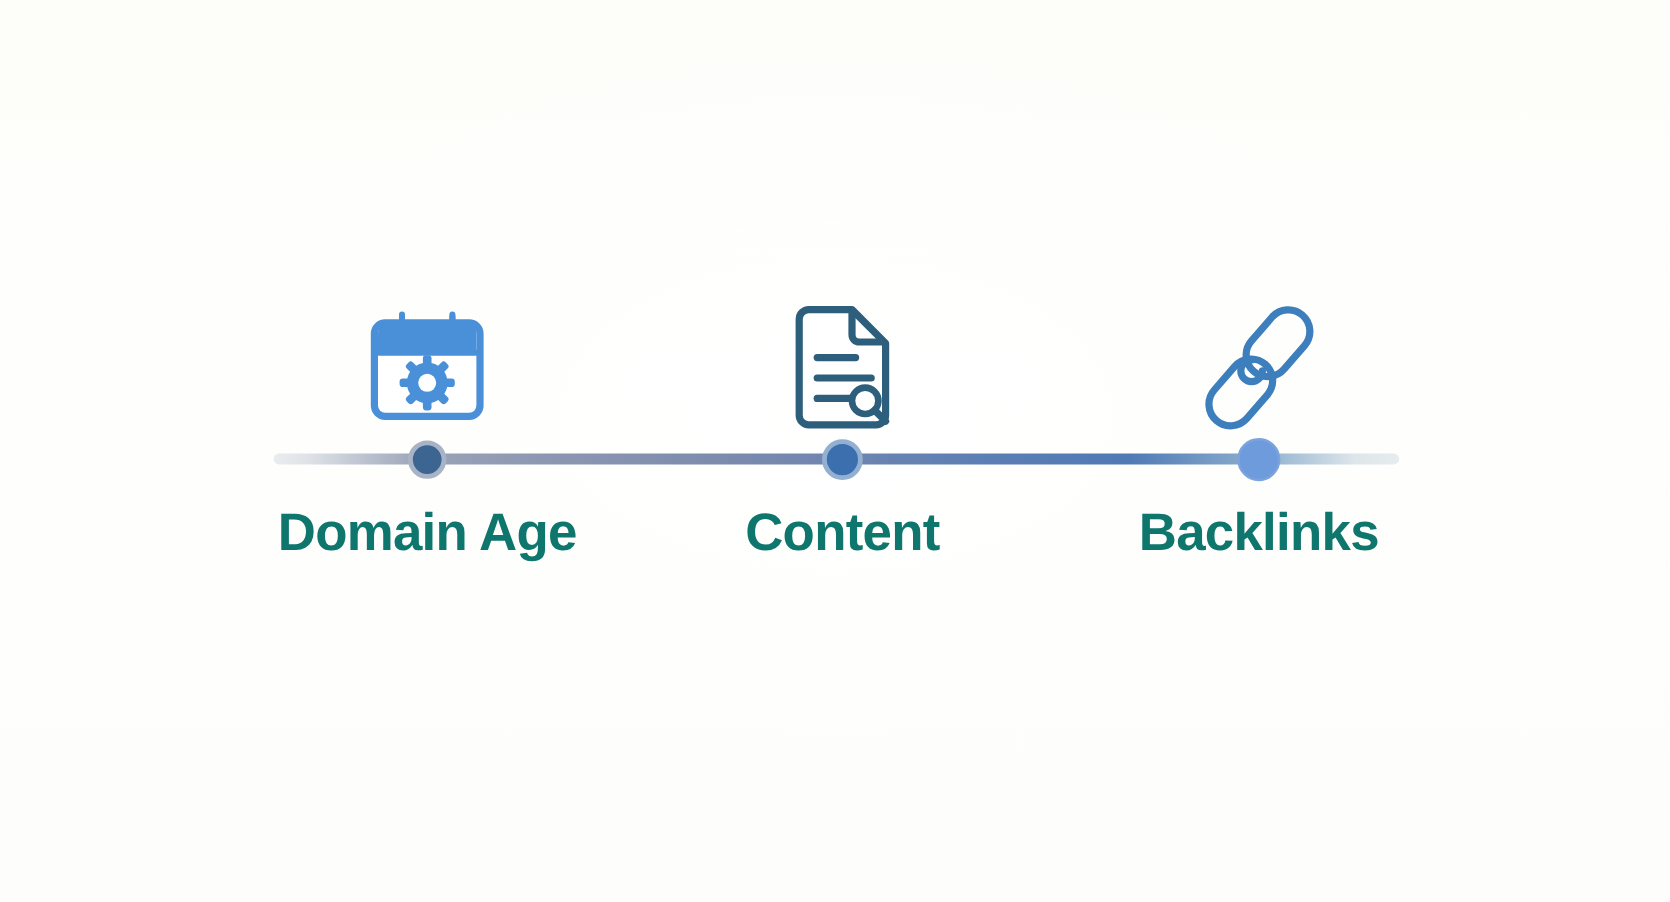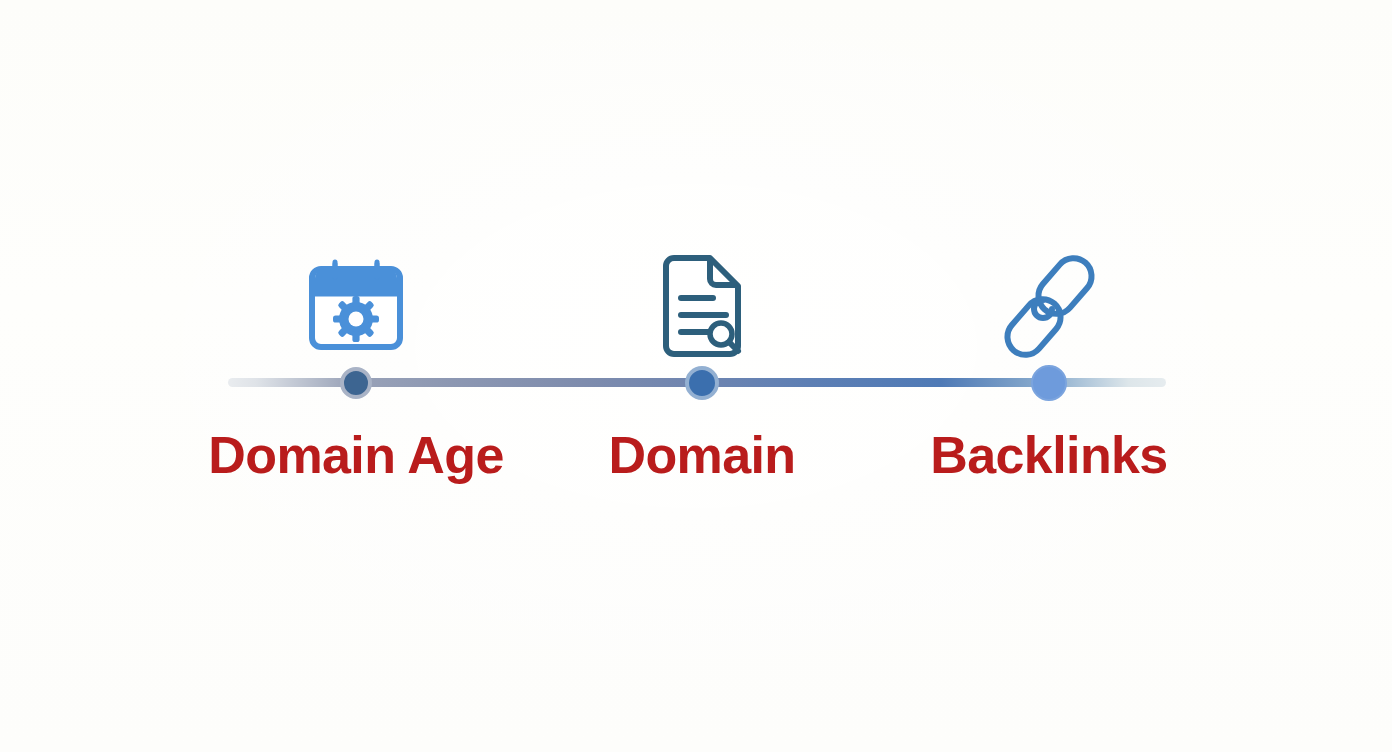--- a/index.html
+++ b/index.html
@@ -84,25 +84,25 @@
     position: absolute;
     left: 50%;
     top: 383px;
     transform: translate(-50%, -50%);
     border-radius: 50%;
   }
   .step-label {
     position: absolute;
     left: 0;
     right: 0;
-    top: 427px;
-    font-size: 52px;
+    top: 416px;
+    font-size: 44px;
     font-weight: 700;
     letter-spacing: -0.6px;
-    color: #b91c1c;
+    color: #0f766e;
     line-height: 56px;
     white-space: nowrap;
   }
 
   
   .dot-a {
     width: 32px; height: 32px;
     background: #3d6591;
     border: 4px solid #a9b3c6;
     box-sizing: border-box;
@@ -179,21 +179,21 @@
         <line x1="24" y1="60" x2="69" y2="60" stroke="#2d5f7c" stroke-width="6" stroke-linecap="round"></line>
         <line x1="24" y1="77" x2="52" y2="77" stroke="#2d5f7c" stroke-width="6" stroke-linecap="round"></line>
 
         <circle cx="64" cy="79" r="11" fill="#ffffff" stroke="#2d5f7c" stroke-width="5.5"></circle>
         <line x1="72" y1="87" x2="81" y2="96" stroke="#2d5f7c" stroke-width="6" stroke-linecap="round"></line>
       </svg>
     </div>
 
     <div class="step-dot dot-b"></div>
 
-    <div class="step-label">Domain</div>
+    <div class="step-label">Content</div>
   </div>
 
   <div class="step" style="left:869px;text-decoration:underline;">
 
     <div class="step-icon">
       <svg width="100" height="100" viewBox="0 0 100 100" fill="none">
         <g stroke="#3d7ebd" stroke-width="6" fill="none">
 
           <rect x="48" y="-1" width="36" height="62" rx="18" ry="18" transform="rotate(41 66 30)"></rect>
 

